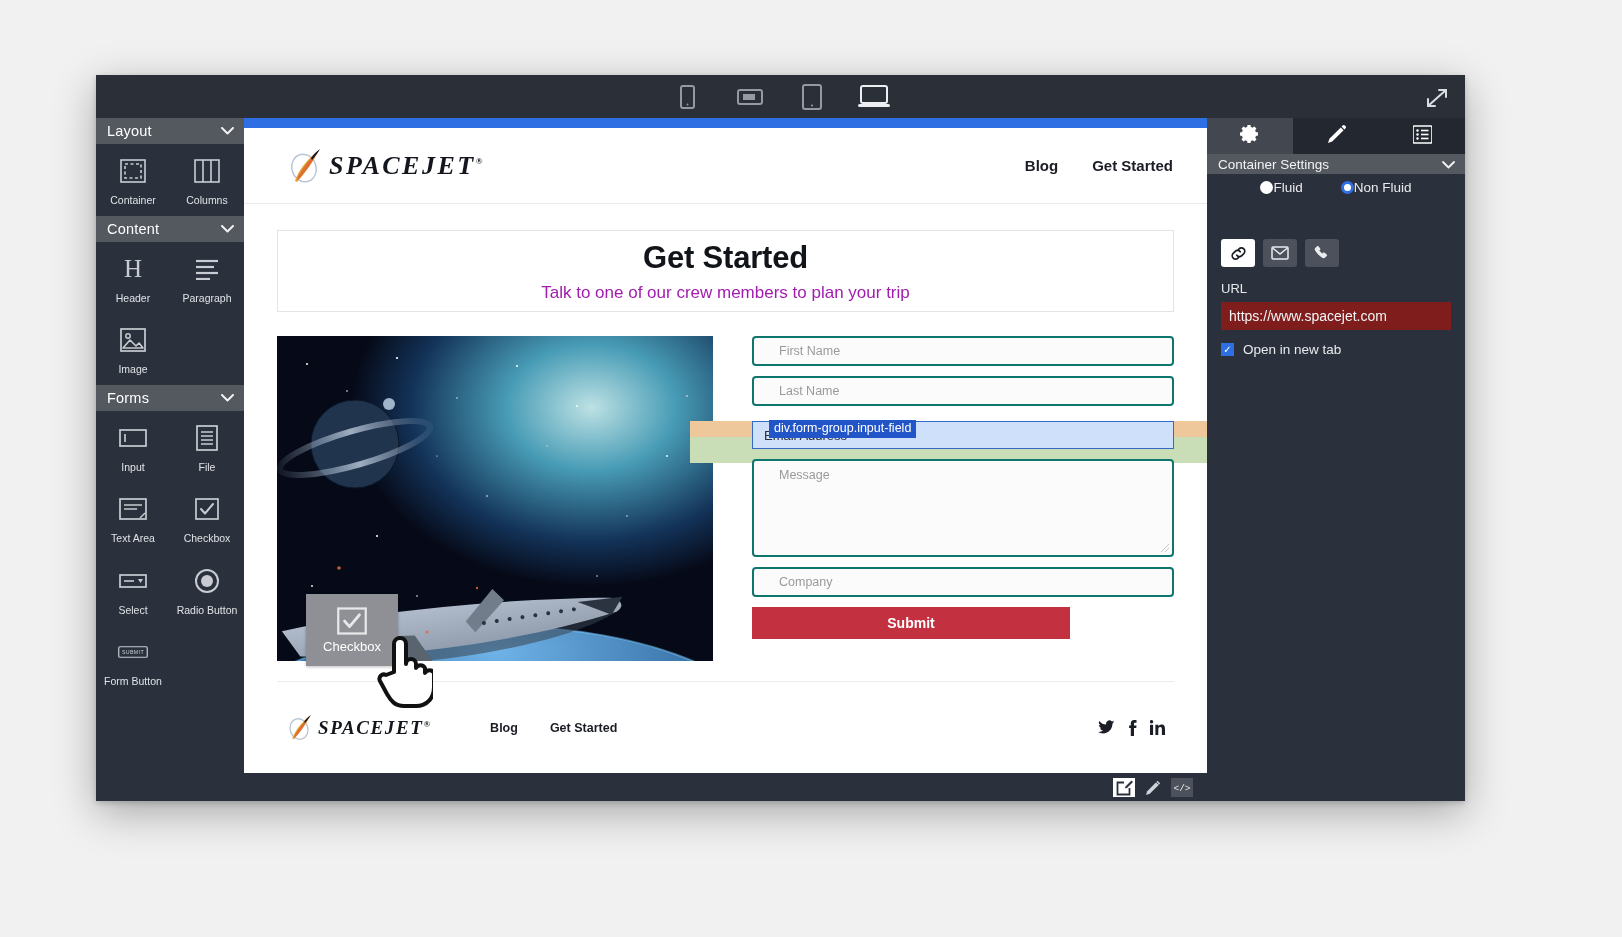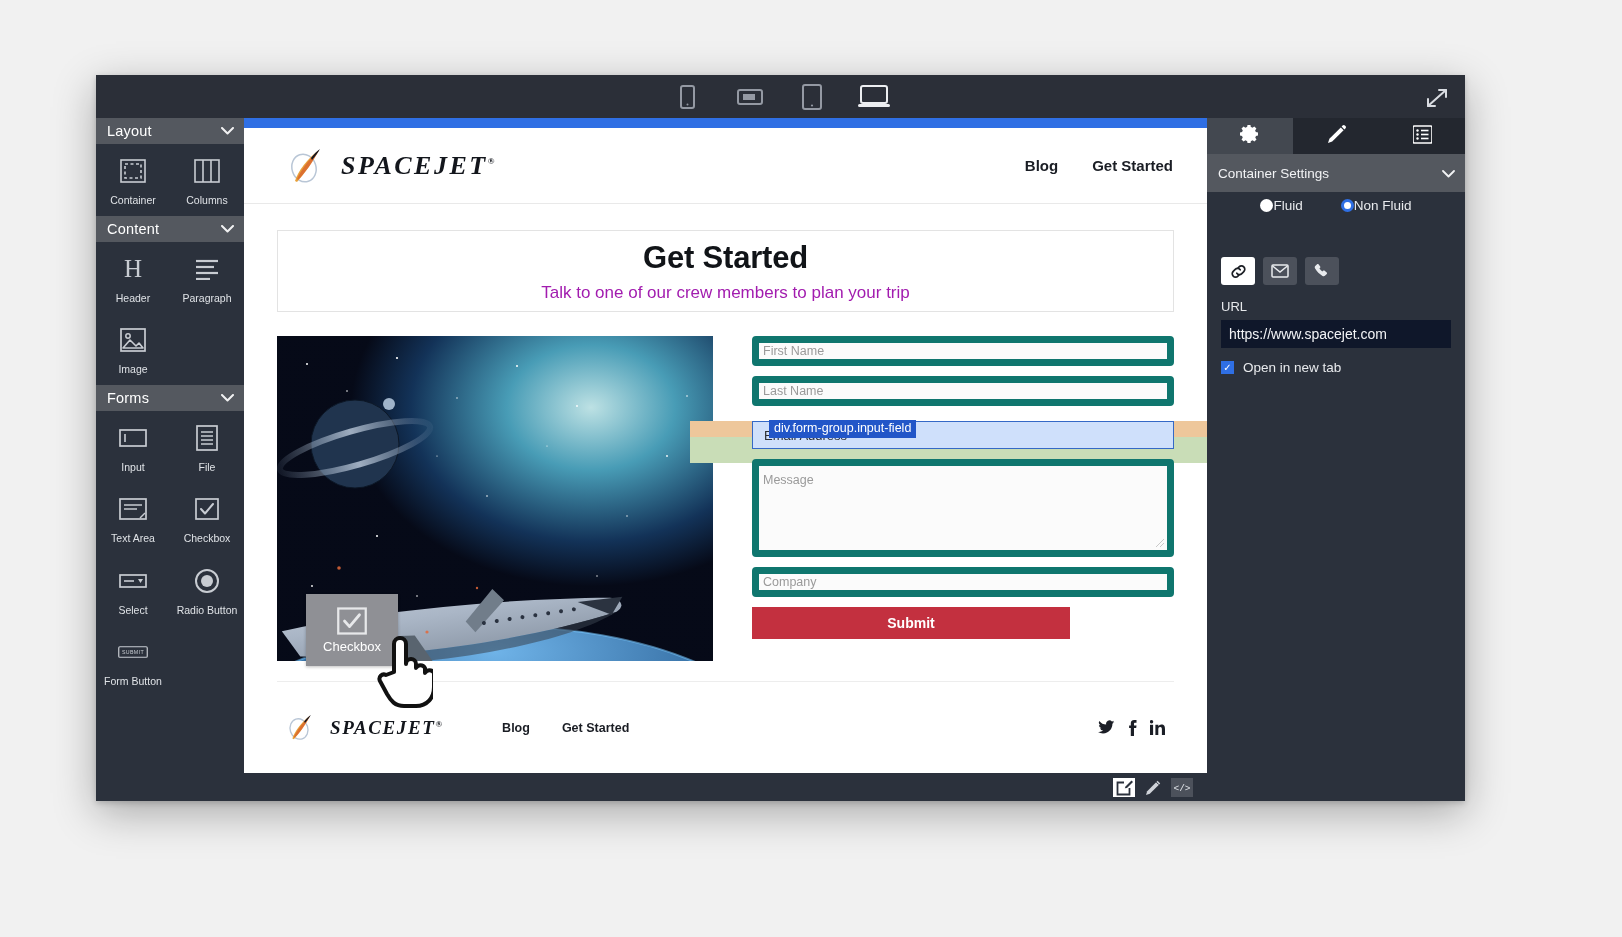--- a/index.html
+++ b/index.html
@@ -41,42 +41,42 @@
   }
   .ghost .gico { width:30px; height:28px; display:flex; align-items:center; justify-content:center; color:#e7e8ea; }
   .ghost .glbl { color:#ffffff; font-size:13px; }
   .cursor-hand { position:absolute; left:281px; top:553px; width:56px; height:82px; z-index:41; pointer-events:none; }
 
   
   .canvas { position:absolute; left:148px; top:43px; width:963px; height:683px; background:#ffffff; overflow:hidden; }
   .bluebar { height:10px; background:#2f6fe4; }
 
   .site-header { height:76px; background:#fff; display:flex; align-items:center; padding:0 34px 0 41px; border-bottom:1px solid #e9e9e9; }
-  .logo { display:flex; align-items:center; gap:14px; }
+  .logo { display:flex; align-items:center; gap:2px; }
   .logo .mark { width:42px; height:42px; position:relative; }
   .logo .word { font-family:"Liberation Serif", serif; font-weight:bold; font-style:italic; font-size:26px; letter-spacing:2.5px; color:#13161c; }
   .logo .word sup { font-size:9px; letter-spacing:0; vertical-align:super; }
   .site-nav { margin-left:auto; display:flex; gap:34px; }
   .site-nav a { color:#1a1d24; font-size:15px; font-weight:bold; text-decoration:none; cursor:pointer; }
 
   .hero {
     margin:26px 33px 0; height:82px; border:1px solid #e3e3e3; background:#fff;
     display:flex; flex-direction:column; align-items:center; justify-content:center; gap:7px;
   }
   .hero h1 { font-size:31px; font-weight:bold; color:#111418; letter-spacing:-.2px; }
   .hero p { font-size:17px; color:#a21caf; }
 
   .body-row { display:flex; margin:24px 0 0 0; padding:0 33px; gap:0; align-items:flex-start; }
 
   .photo { width:436px; height:325px; position:relative; overflow:hidden; flex:none; background:#04060f; }
 
   .formcol { width:auto; flex:1; padding-left:39px; position:relative; }
   .fld {
-    height:30px; border:7px solid #0f766e; border-radius:4px; background:#fbfbfb; color:#9a9a9a;
-    font-size:12.5px; display:flex; align-items:center; padding:0 4px; margin-bottom:10px; cursor:text;
+    height:30px; border:2px solid #0f766e; border-radius:4px; background:#fbfbfb; color:#9a9a9a;
+    font-size:12.5px; display:flex; align-items:center; padding:0 25px; margin-bottom:10px; cursor:text;
   }
   .fld.ta { height:98px; align-items:flex-start; padding-top:7px; position:relative; }
   .fld.ta::after { content:""; position:absolute; right:3px; bottom:3px; width:8px; height:8px;
     background:linear-gradient(135deg,transparent 45%, #c9c9c9 45%, #c9c9c9 55%, transparent 55%, transparent 70%, #c9c9c9 70%, #c9c9c9 80%, transparent 80%); }
   .submit {
     height:32px; background:#c3303f; color:#fff; font-size:14px; font-weight:bold;
     display:flex; align-items:center; justify-content:center; margin-top:10px; cursor:pointer;
     width:318px;
   }
 
@@ -107,33 +107,33 @@
   .sbtn { width:22px; height:19px; display:flex; align-items:center; justify-content:center; cursor:pointer; color:#cfd3d9; }
   .sbtn.active { background:#ffffff; color:#2b313c; }
   .sbtn.boxed { background:#4c515b; }
 
   
   .rpanel { position:absolute; right:0; top:43px; width:258px; height:683px; background:#2b313c; }
   .rtabs { display:flex; height:36px; }
   .rtab { flex:1; display:flex; align-items:center; justify-content:center; color:#ffffff; cursor:pointer; background:#23272f; }
   .rtab.active { background:#434850; }
   .panel-head {
-    height:38px; background:#54585f; display:flex; align-items:center; justify-content:space-between;
+    height:20px; background:#54585f; display:flex; align-items:center; justify-content:space-between;
     padding:0 10px 0 11px; color:#f2f3f5; font-size:13.5px;
   }
   .panel-body { padding:14px 14px 0; }
   .radios { display:flex; align-items:center; justify-content:center; gap:38px; padding:6px 0 14px; }
   .radio { display:flex; align-items:center; gap:0; color:#e8eaed; font-size:13.5px; cursor:pointer; }
   .dot { width:13px; height:13px; border-radius:50%; background:#ffffff; }
   .dot.on { background:#ffffff; border:3px solid #2f6fe4; }
   .linkbtns { display:flex; gap:8px; padding:16px 0 14px; }
   .lbtn { width:34px; height:28px; border-radius:3px; background:#4c515b; display:flex; align-items:center; justify-content:center; color:#e9ebee; cursor:pointer; }
   .lbtn.active { background:#ffffff; color:#1b1e24; }
   .flabel { color:#e6e8eb; font-size:13px; margin-bottom:6px; }
-  .urlbox { height:28px; background:#0f172a; color:#f3f4f6; font-size:14px; display:flex; align-items:center; padding:0 8px; cursor:text; }
+  .urlbox { height:28px; background:#7f1d1d; color:#f3f4f6; font-size:14px; display:flex; align-items:center; padding:0 8px; cursor:text; }
   .chkrow { display:flex; align-items:center; gap:9px; padding-top:12px; color:#e8eaed; font-size:13.5px; cursor:pointer; }
   .chk { width:13px; height:13px; background:#2f6fe4; display:flex; align-items:center; justify-content:center; color:#fff; font-size:10px; line-height:13px; }
 </style>
 </head>
 <body>
 
 <div id="root">
 
   <div class="editor">
 

